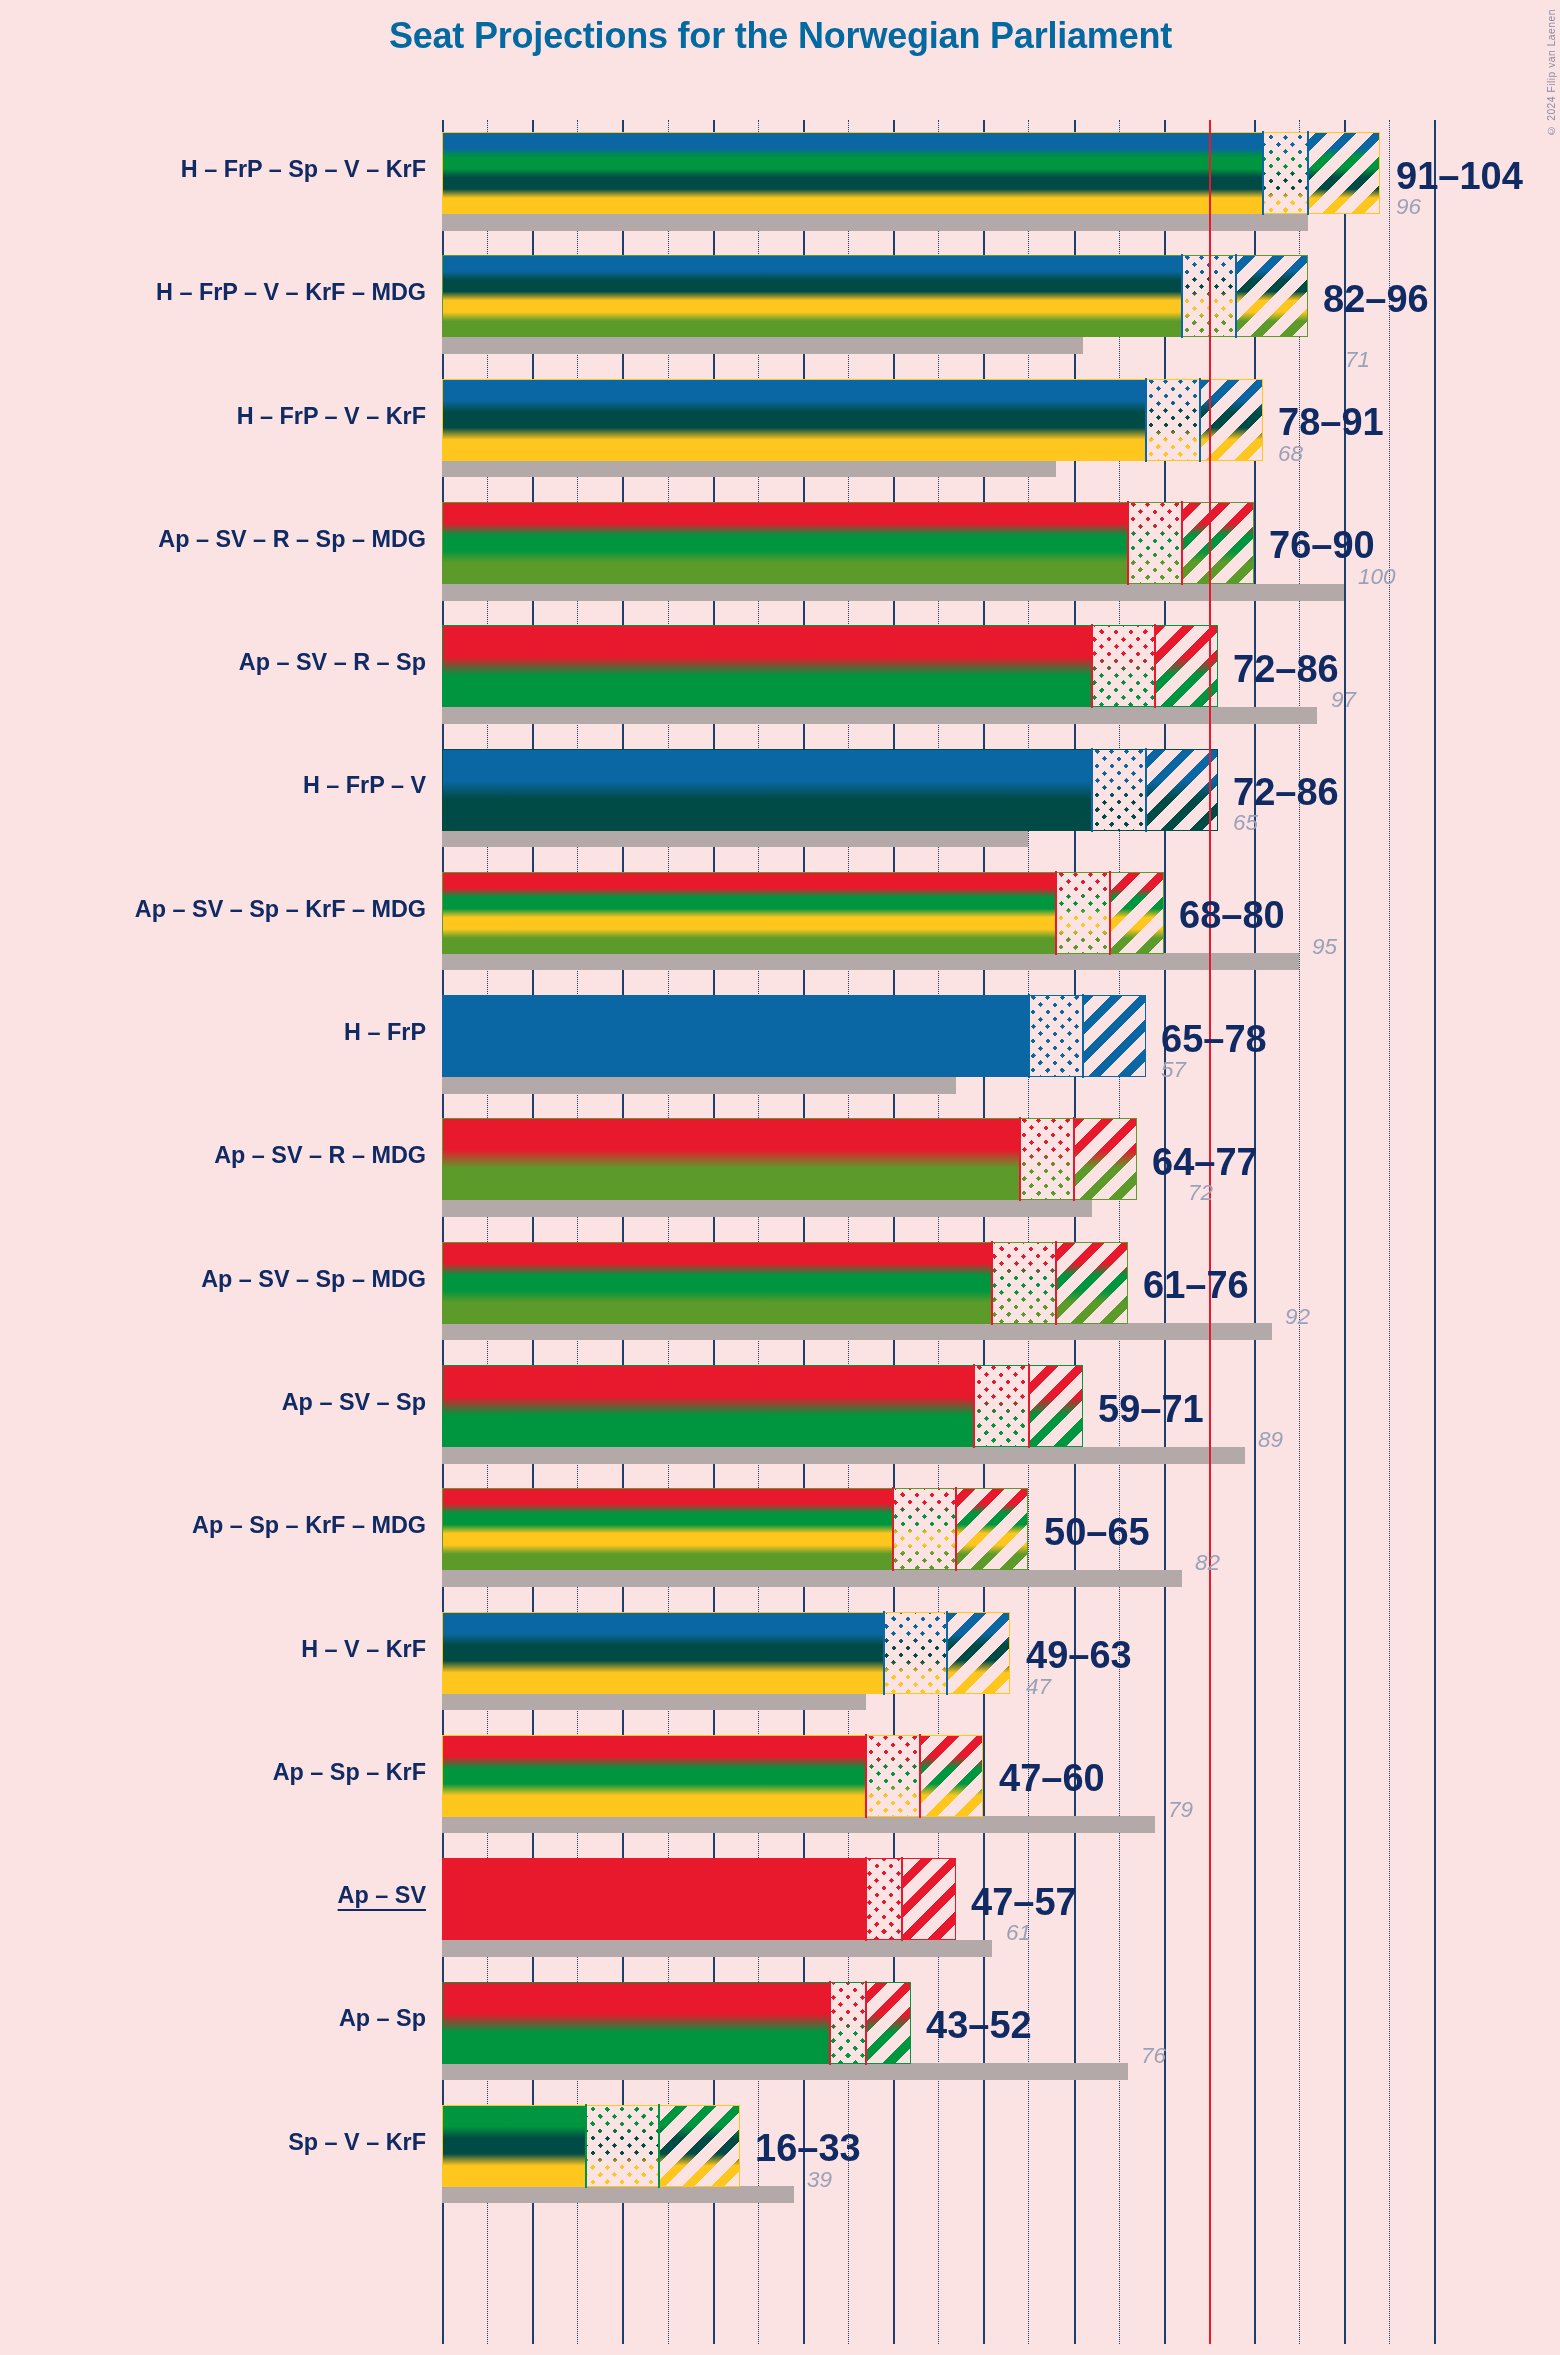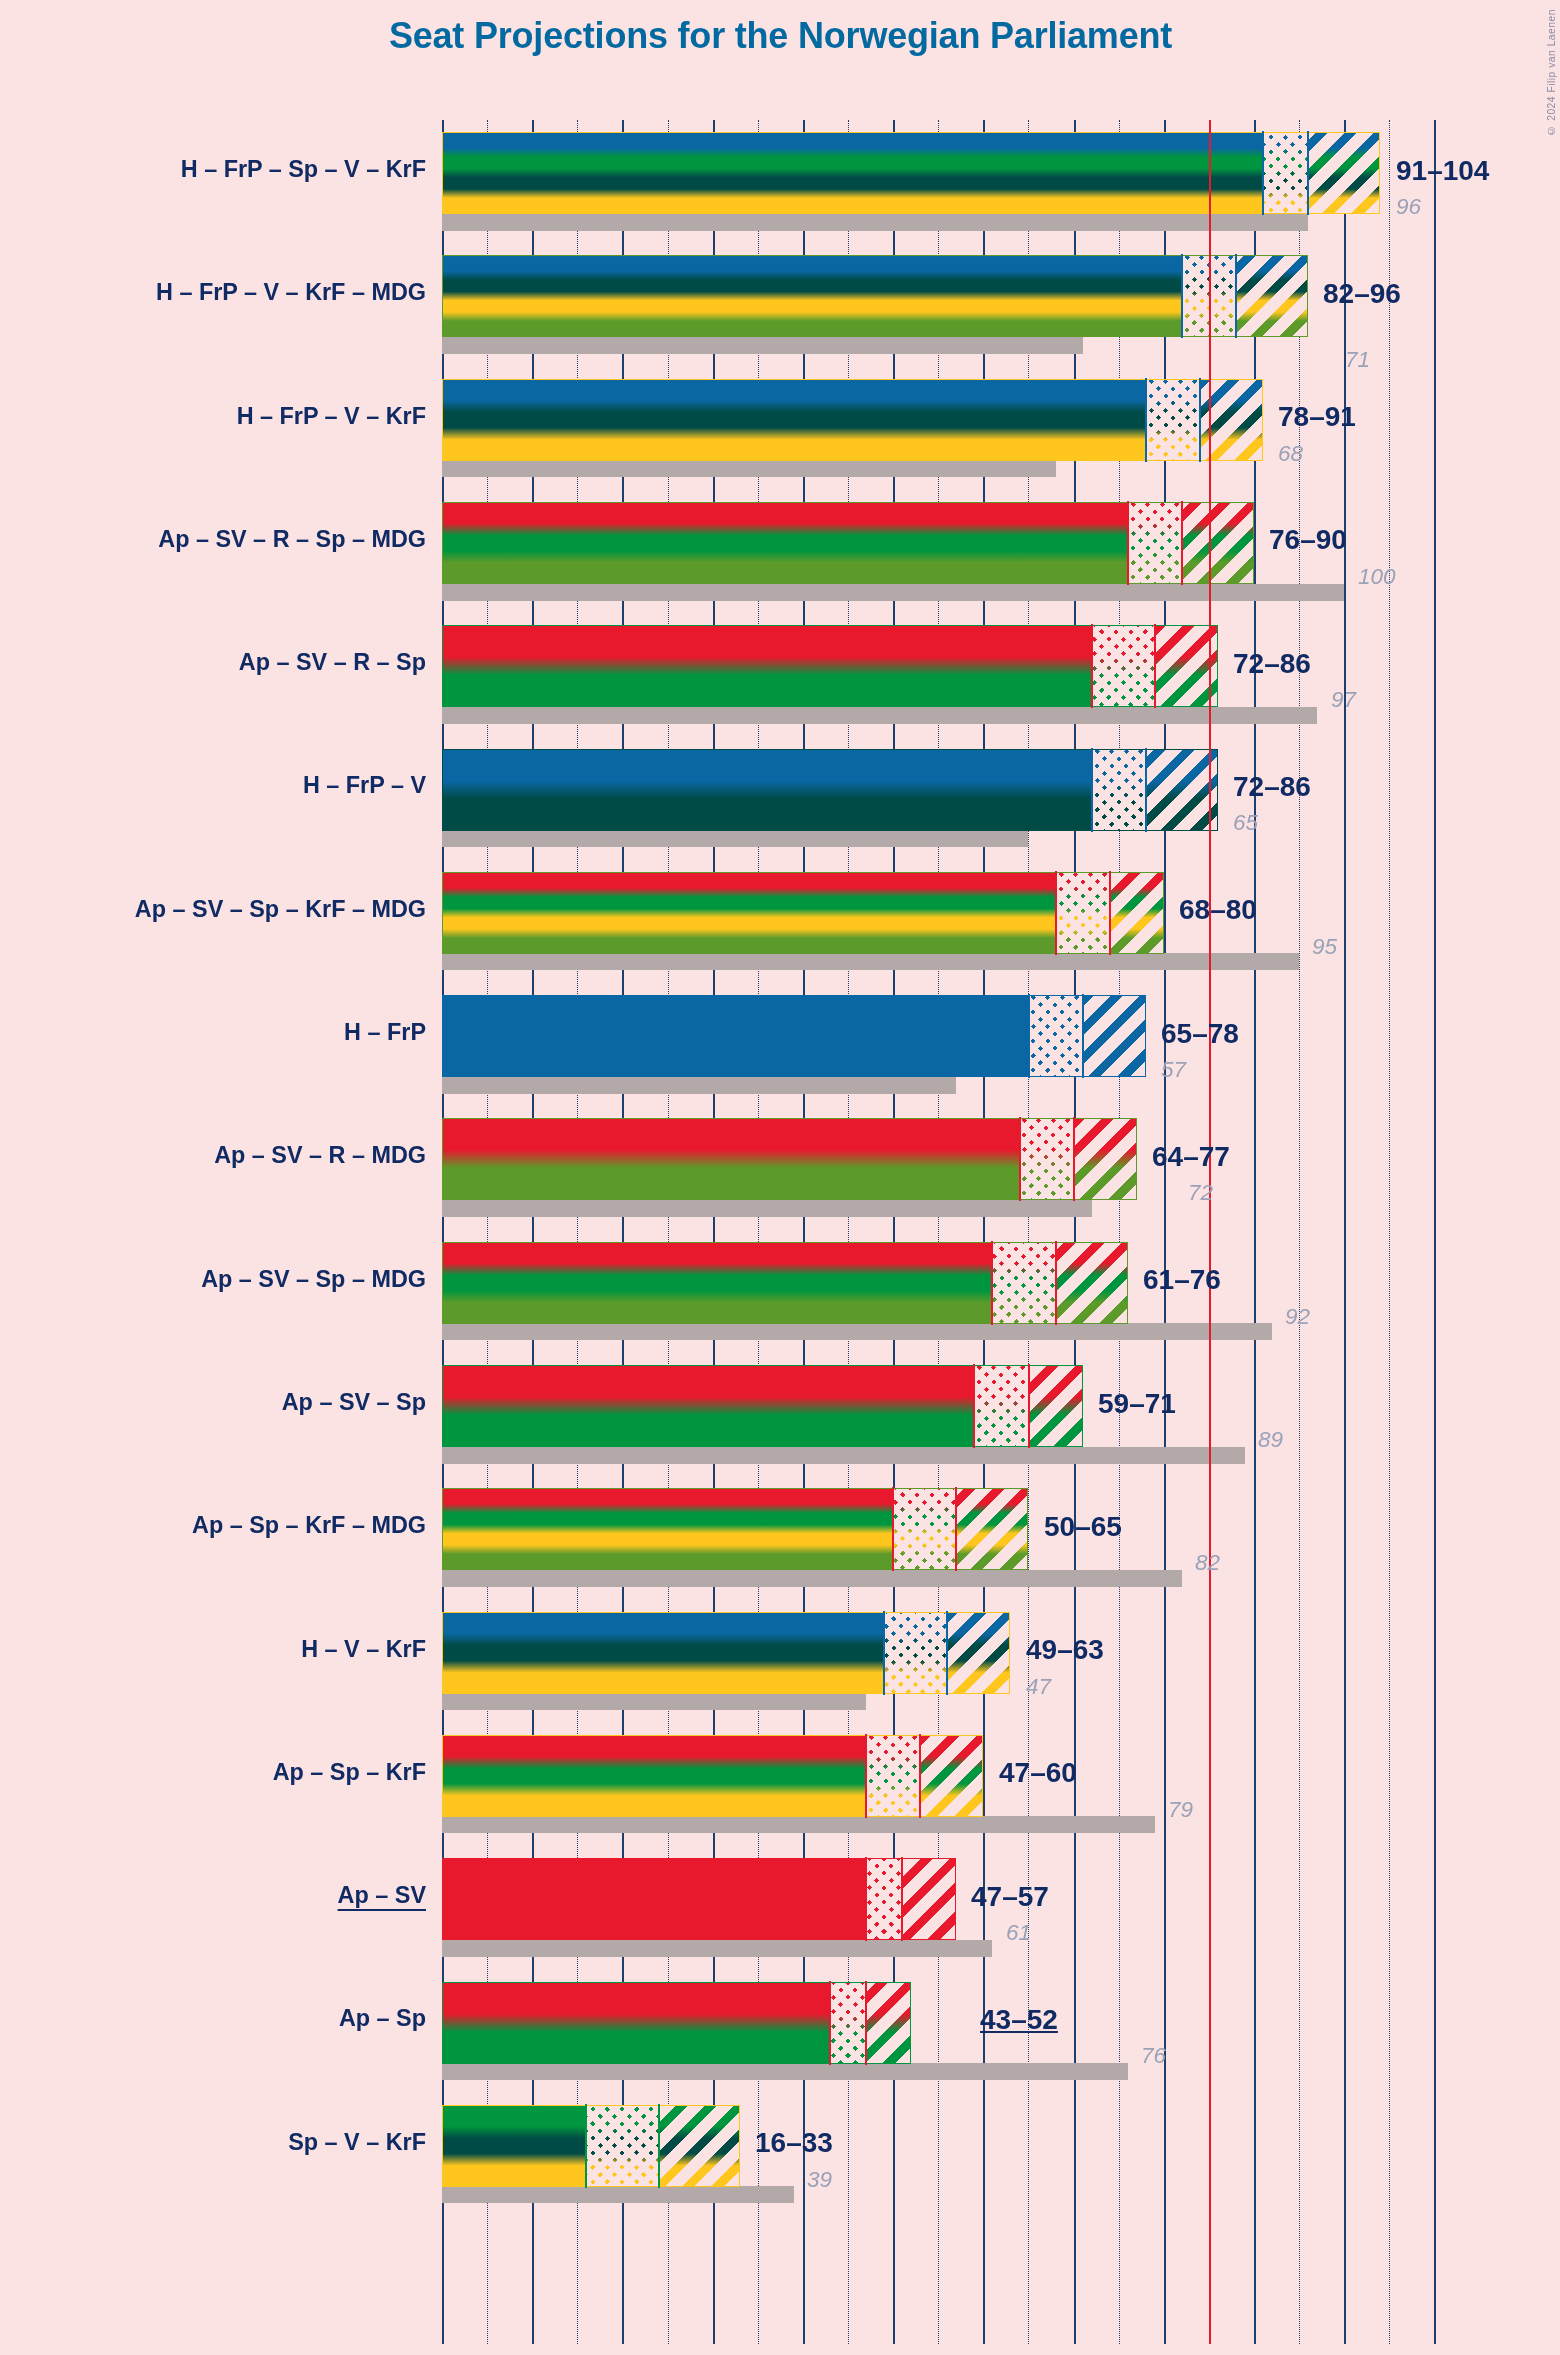--- a/index.html
+++ b/index.html
@@ -68,21 +68,21 @@
     z-index:3;
   }
   .barborder{position:absolute;left:0;top:0;height:82px;box-sizing:border-box;border:1.9px solid;z-index:5;}
 
   .grayres{
     position:absolute;left:442px;height:17px;background:#b3a9a9;z-index:2;
   }
 
   .valnum{
     position:absolute;
-    font-size:28px;font-weight:bold;color:#102a63;
+    font-size:38px;font-weight:bold;color:#102a63;
     white-space:nowrap;
     z-index:7;
   }
   .lastnum{
     position:absolute;
     font-size:22.5px;font-style:italic;color:#9aa2b8;
     white-space:nowrap;
     z-index:7;
   }
 
@@ -371,21 +371,21 @@
         <div class="bar" style="top: 1982px; left: 442px; width: 469px;">
           <div class="fill" style="width: 100%; background: linear-gradient(rgb(232, 25, 44) 11%, rgb(232, 25, 44) 39%, rgb(0, 149, 63) 61%, rgb(0, 149, 63) 89%);"></div>
           <div class="maskcross" style="left: 388px; width: 36px;"></div>
           <div class="maskdiag" style="left: 424px; width: 45px;"></div>
         </div>
         <div class="barborder" style="top: 1982px; left: 442px; width: 469px; border-color: rgb(0, 149, 63);">
           <div style="position: absolute; top: -1.9px; bottom: -1.9px; width: 1.9px; left: 386px; background: rgb(232, 25, 44);"></div>
           <div style="position: absolute; top: -1.9px; bottom: -1.9px; width: 1.9px; left: 422px; background: rgb(232, 25, 44);"></div>
         </div>
         <div class="rlabel" style="top: 2005px;">Ap – Sp</div>
-        <div class="valnum" style="left: 980px; top: 2004px; text-decoration: underline;">43–52</div>
+        <div class="valnum" style="left: 926px; top: 2004px;">43–52</div>
         <div class="lastnum" style="left: 1141px; top: 2043px;">76</div>
       </div>
       <div class="row" style="top: 0px;">
         <div class="grayres" style="top: 2186px; width: 352px;"></div>
         <div class="bar" style="top: 2105px; left: 442px; width: 298px;">
           <div class="fill" style="width: 100%; background: linear-gradient(rgb(0, 149, 63) 7.3%, rgb(0, 149, 63) 26%, rgb(0, 75, 69) 40.7%, rgb(0, 75, 69) 59.3%, rgb(255, 198, 30) 74%, rgb(255, 198, 30) 92.7%);"></div>
           <div class="maskcross" style="left: 144px; width: 72px;"></div>
           <div class="maskdiag" style="left: 217px; width: 81px;"></div>
         </div>
         <div class="barborder" style="top: 2105px; left: 442px; width: 298px; border-color: rgb(255, 198, 30);">

